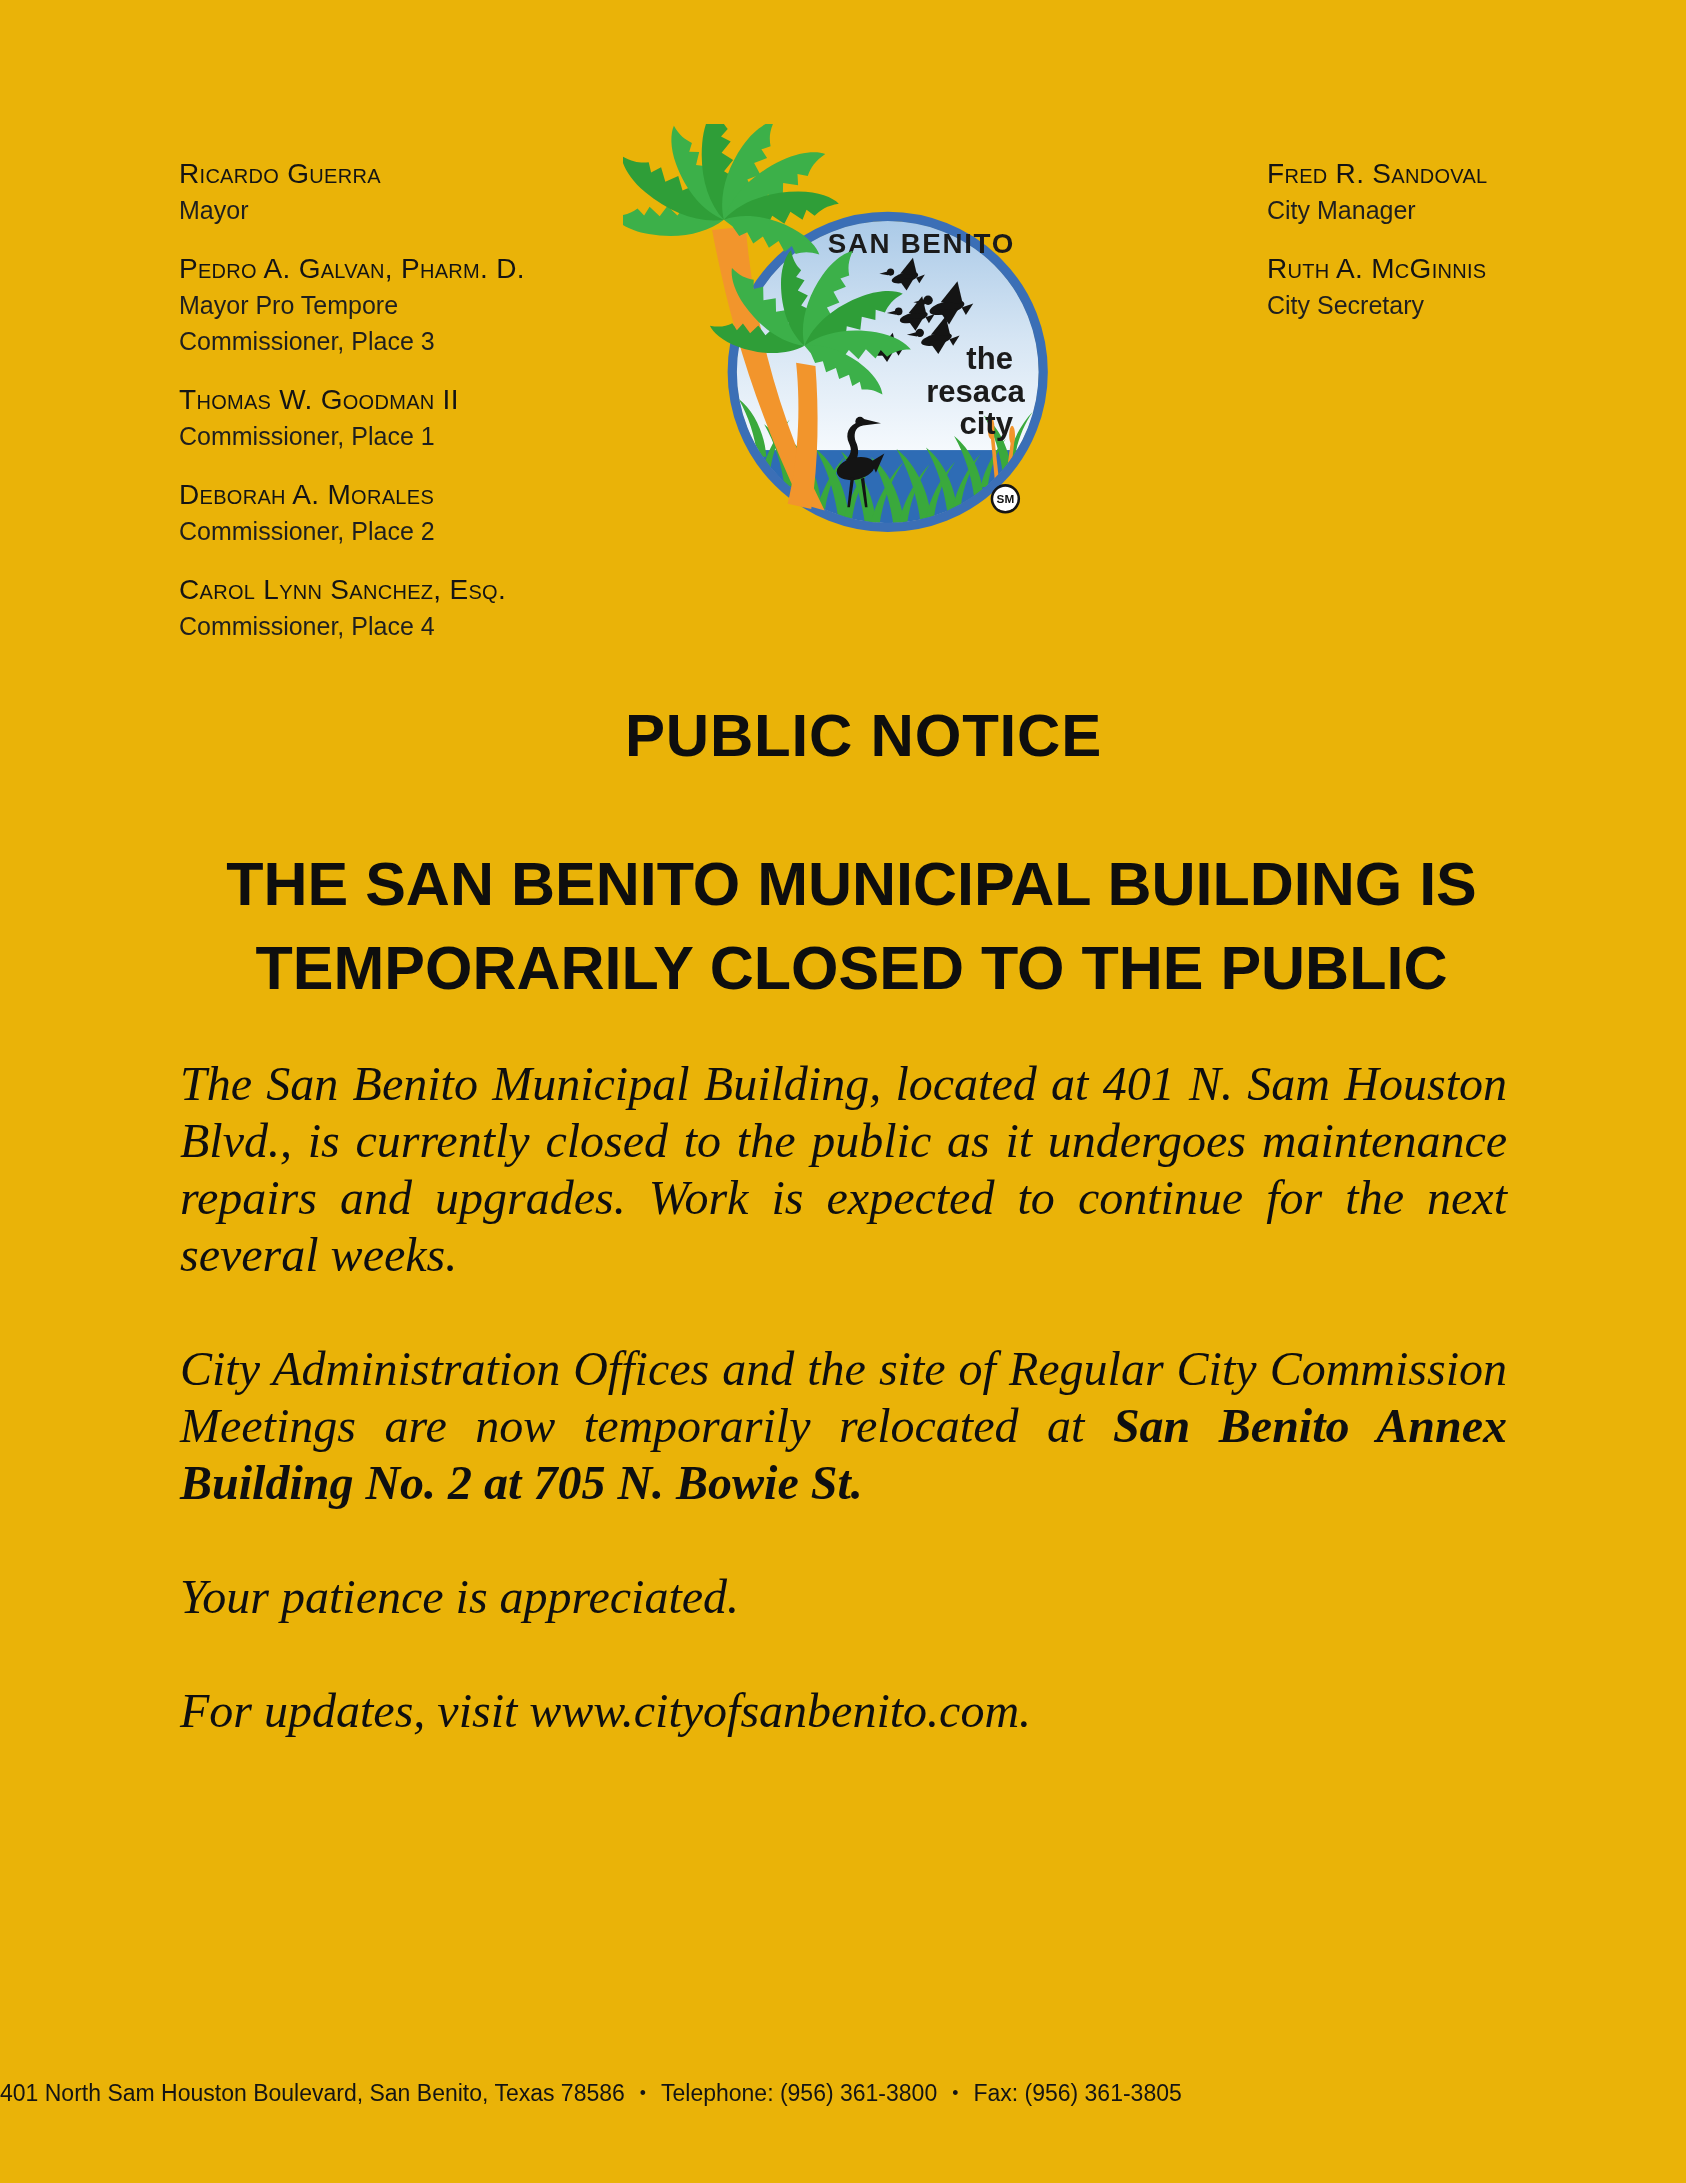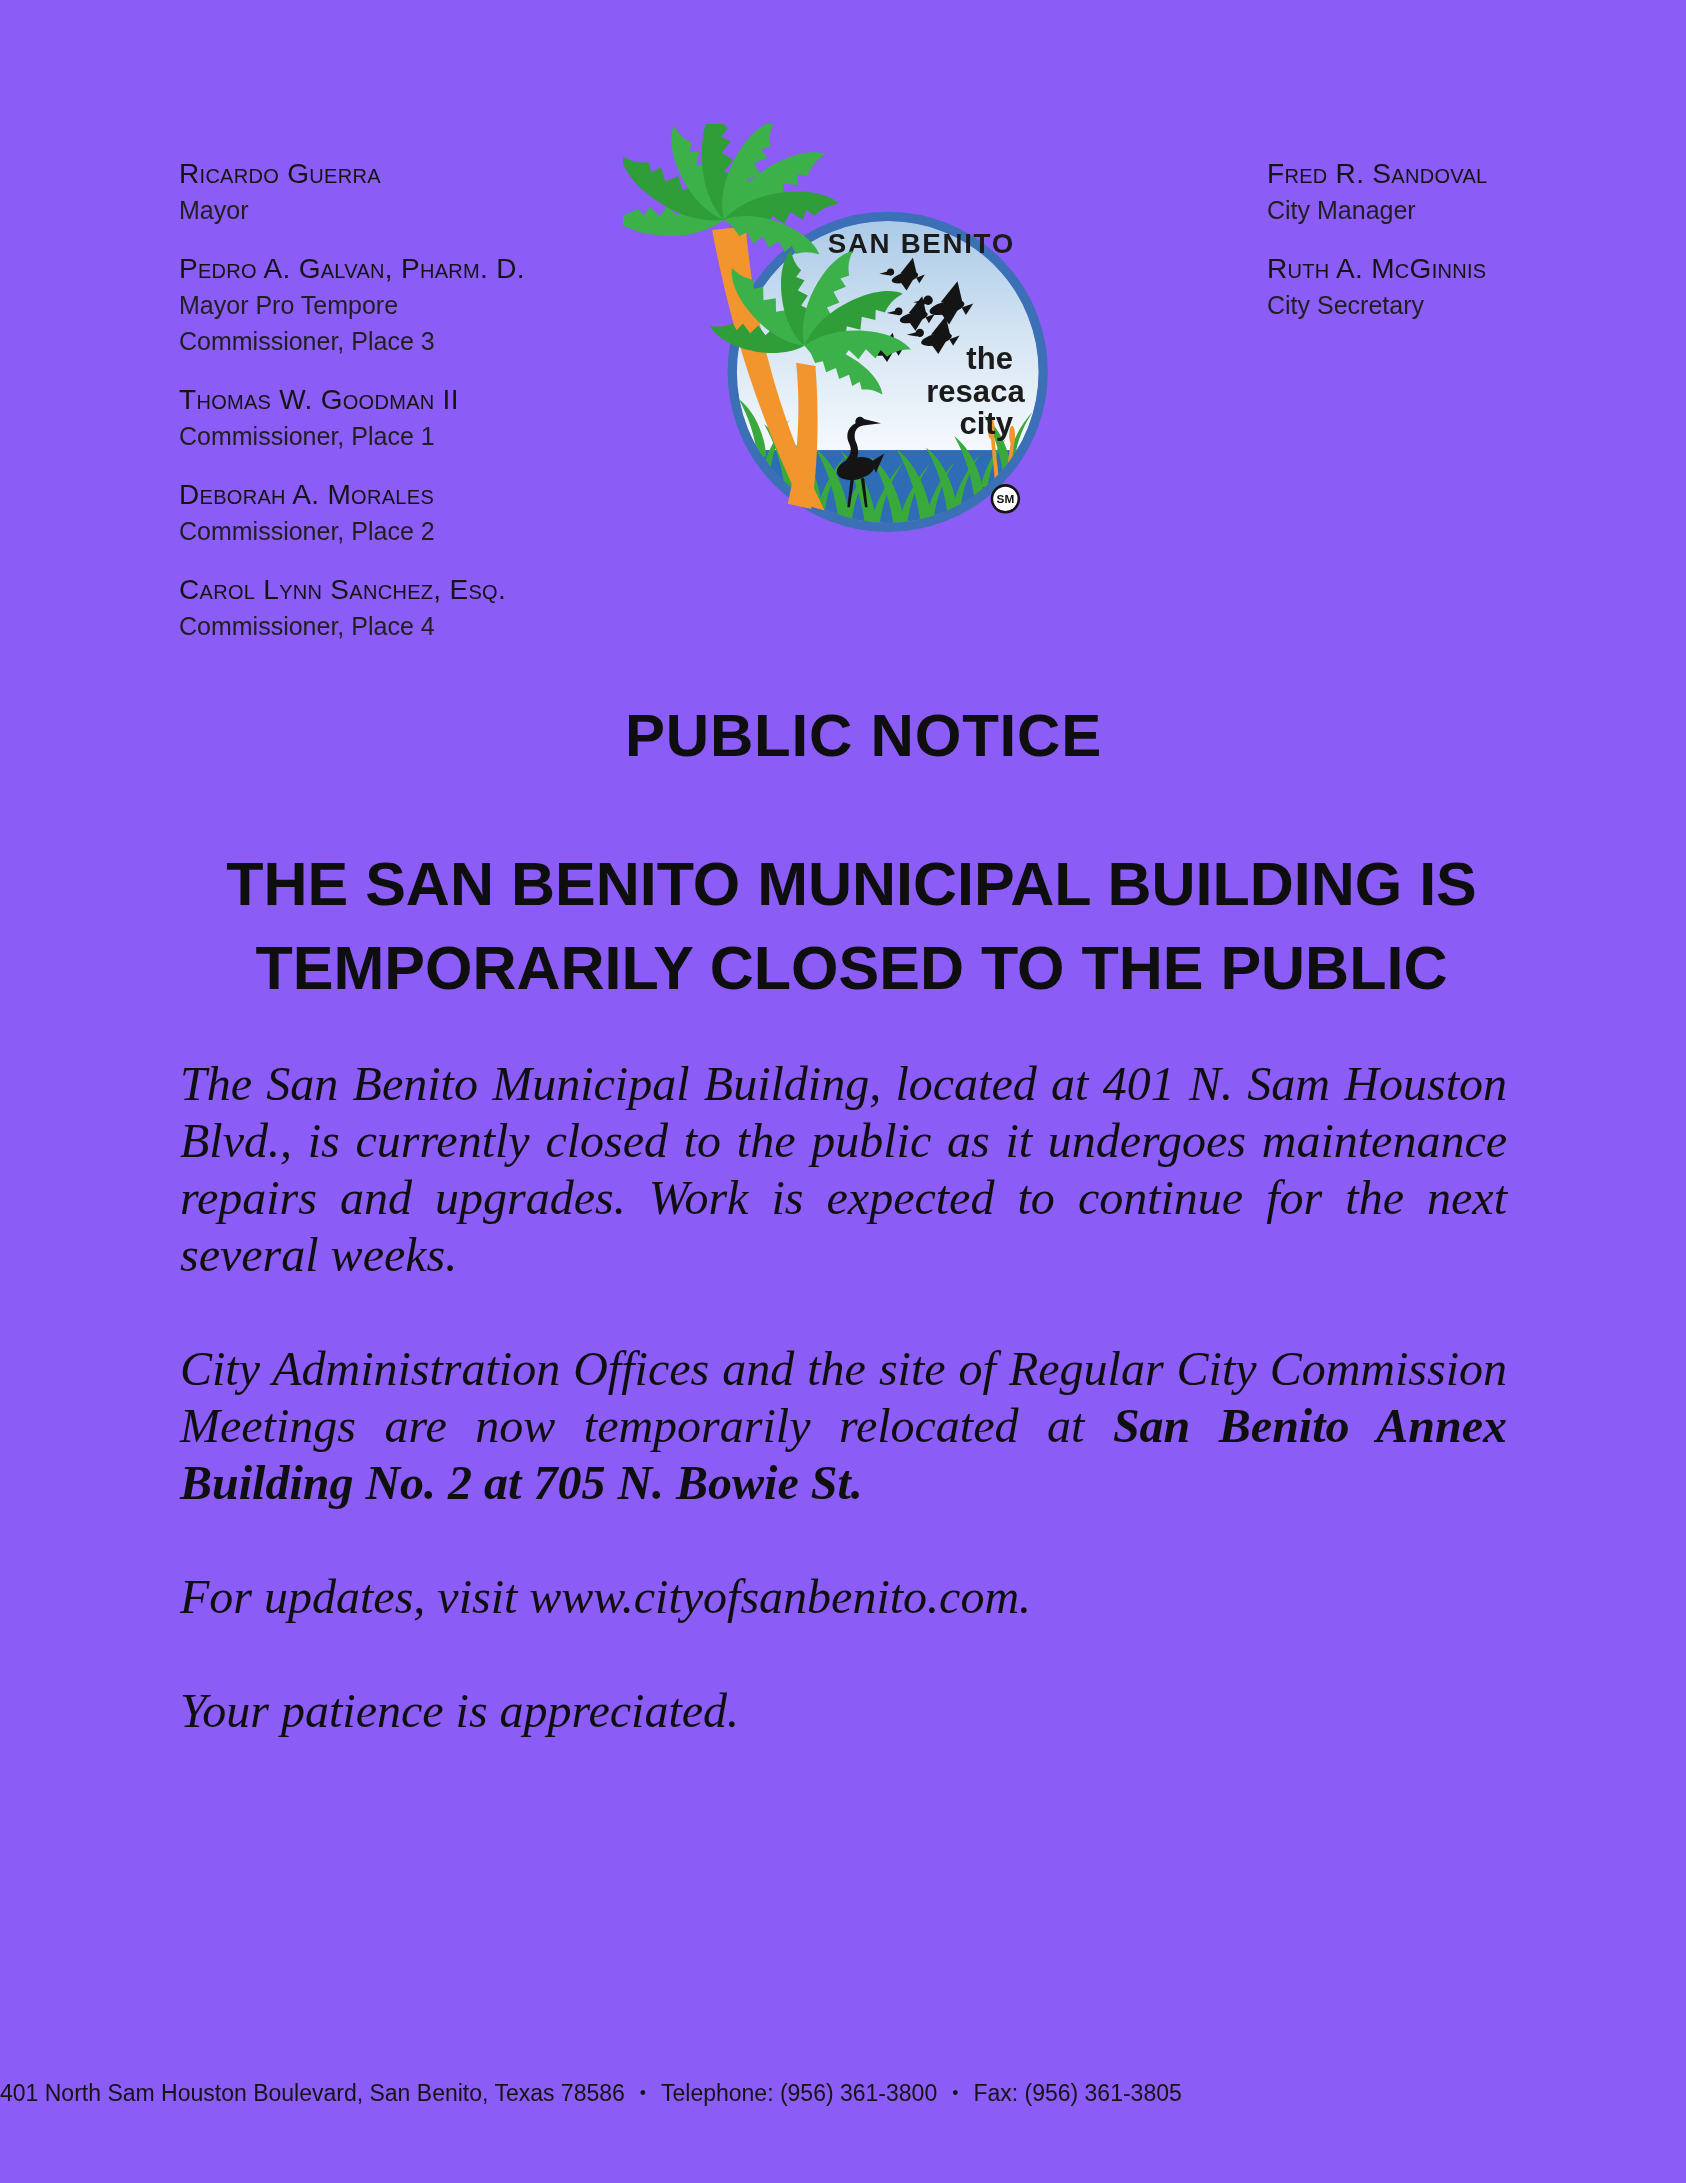--- a/index.html
+++ b/index.html
@@ -1,19 +1,19 @@
 <!DOCTYPE html>
 <html style="font-size:13.4px"><head>
 <meta charset="utf-8">
 <style>
   html,body{margin:0;padding:0;background:#ffffff;}
   .page{
     position:relative;
     width:1687px;height:2183px;
-    background:#8b5cf6;
+    background:#eab308;
     overflow:hidden;
     color:#161616;
   }
 
   
   .officials{
     position:absolute;top:156px;
     font-family:"Liberation Sans",sans-serif;
   }
   .officials.left{left:179px;}
@@ -238,22 +238,22 @@
 
   <div class="notice-title">PUBLIC NOTICE</div>
   <div class="headline">
     <div>THE SAN BENITO MUNICIPAL BUILDING IS</div>
     <div>TEMPORARILY CLOSED TO THE PUBLIC</div>
   </div>
 
   <div class="body-text">
     <p>The San Benito Municipal Building, located at 401 N. Sam Houston Blvd., is currently closed to the public as it undergoes maintenance repairs and upgrades. Work is expected to continue for the next several weeks.</p>
     <p><span>City Administration Offices and the site of Regular City Commission Meetings are now temporarily relocated at </span><strong>San Benito Annex Building No. 2 at 705 N. Bowie St.</strong></p>
+    <p>Your patience is appreciated.</p>
     <p><span>For updates, visit </span><span>www.cityofsanbenito.com</span><span>.</span></p>
-    <p>Your patience is appreciated.</p>
   </div>
 
   <div class="footer">
     <span>401 North Sam Houston Boulevard, San Benito, Texas 78586</span><span class="sep">•</span><span>Telephone: (956) 361-3800</span><span class="sep">•</span><span>Fax: (956) 361-3805</span>
   </div>
 
 </div>
 
 
 </body></html>

